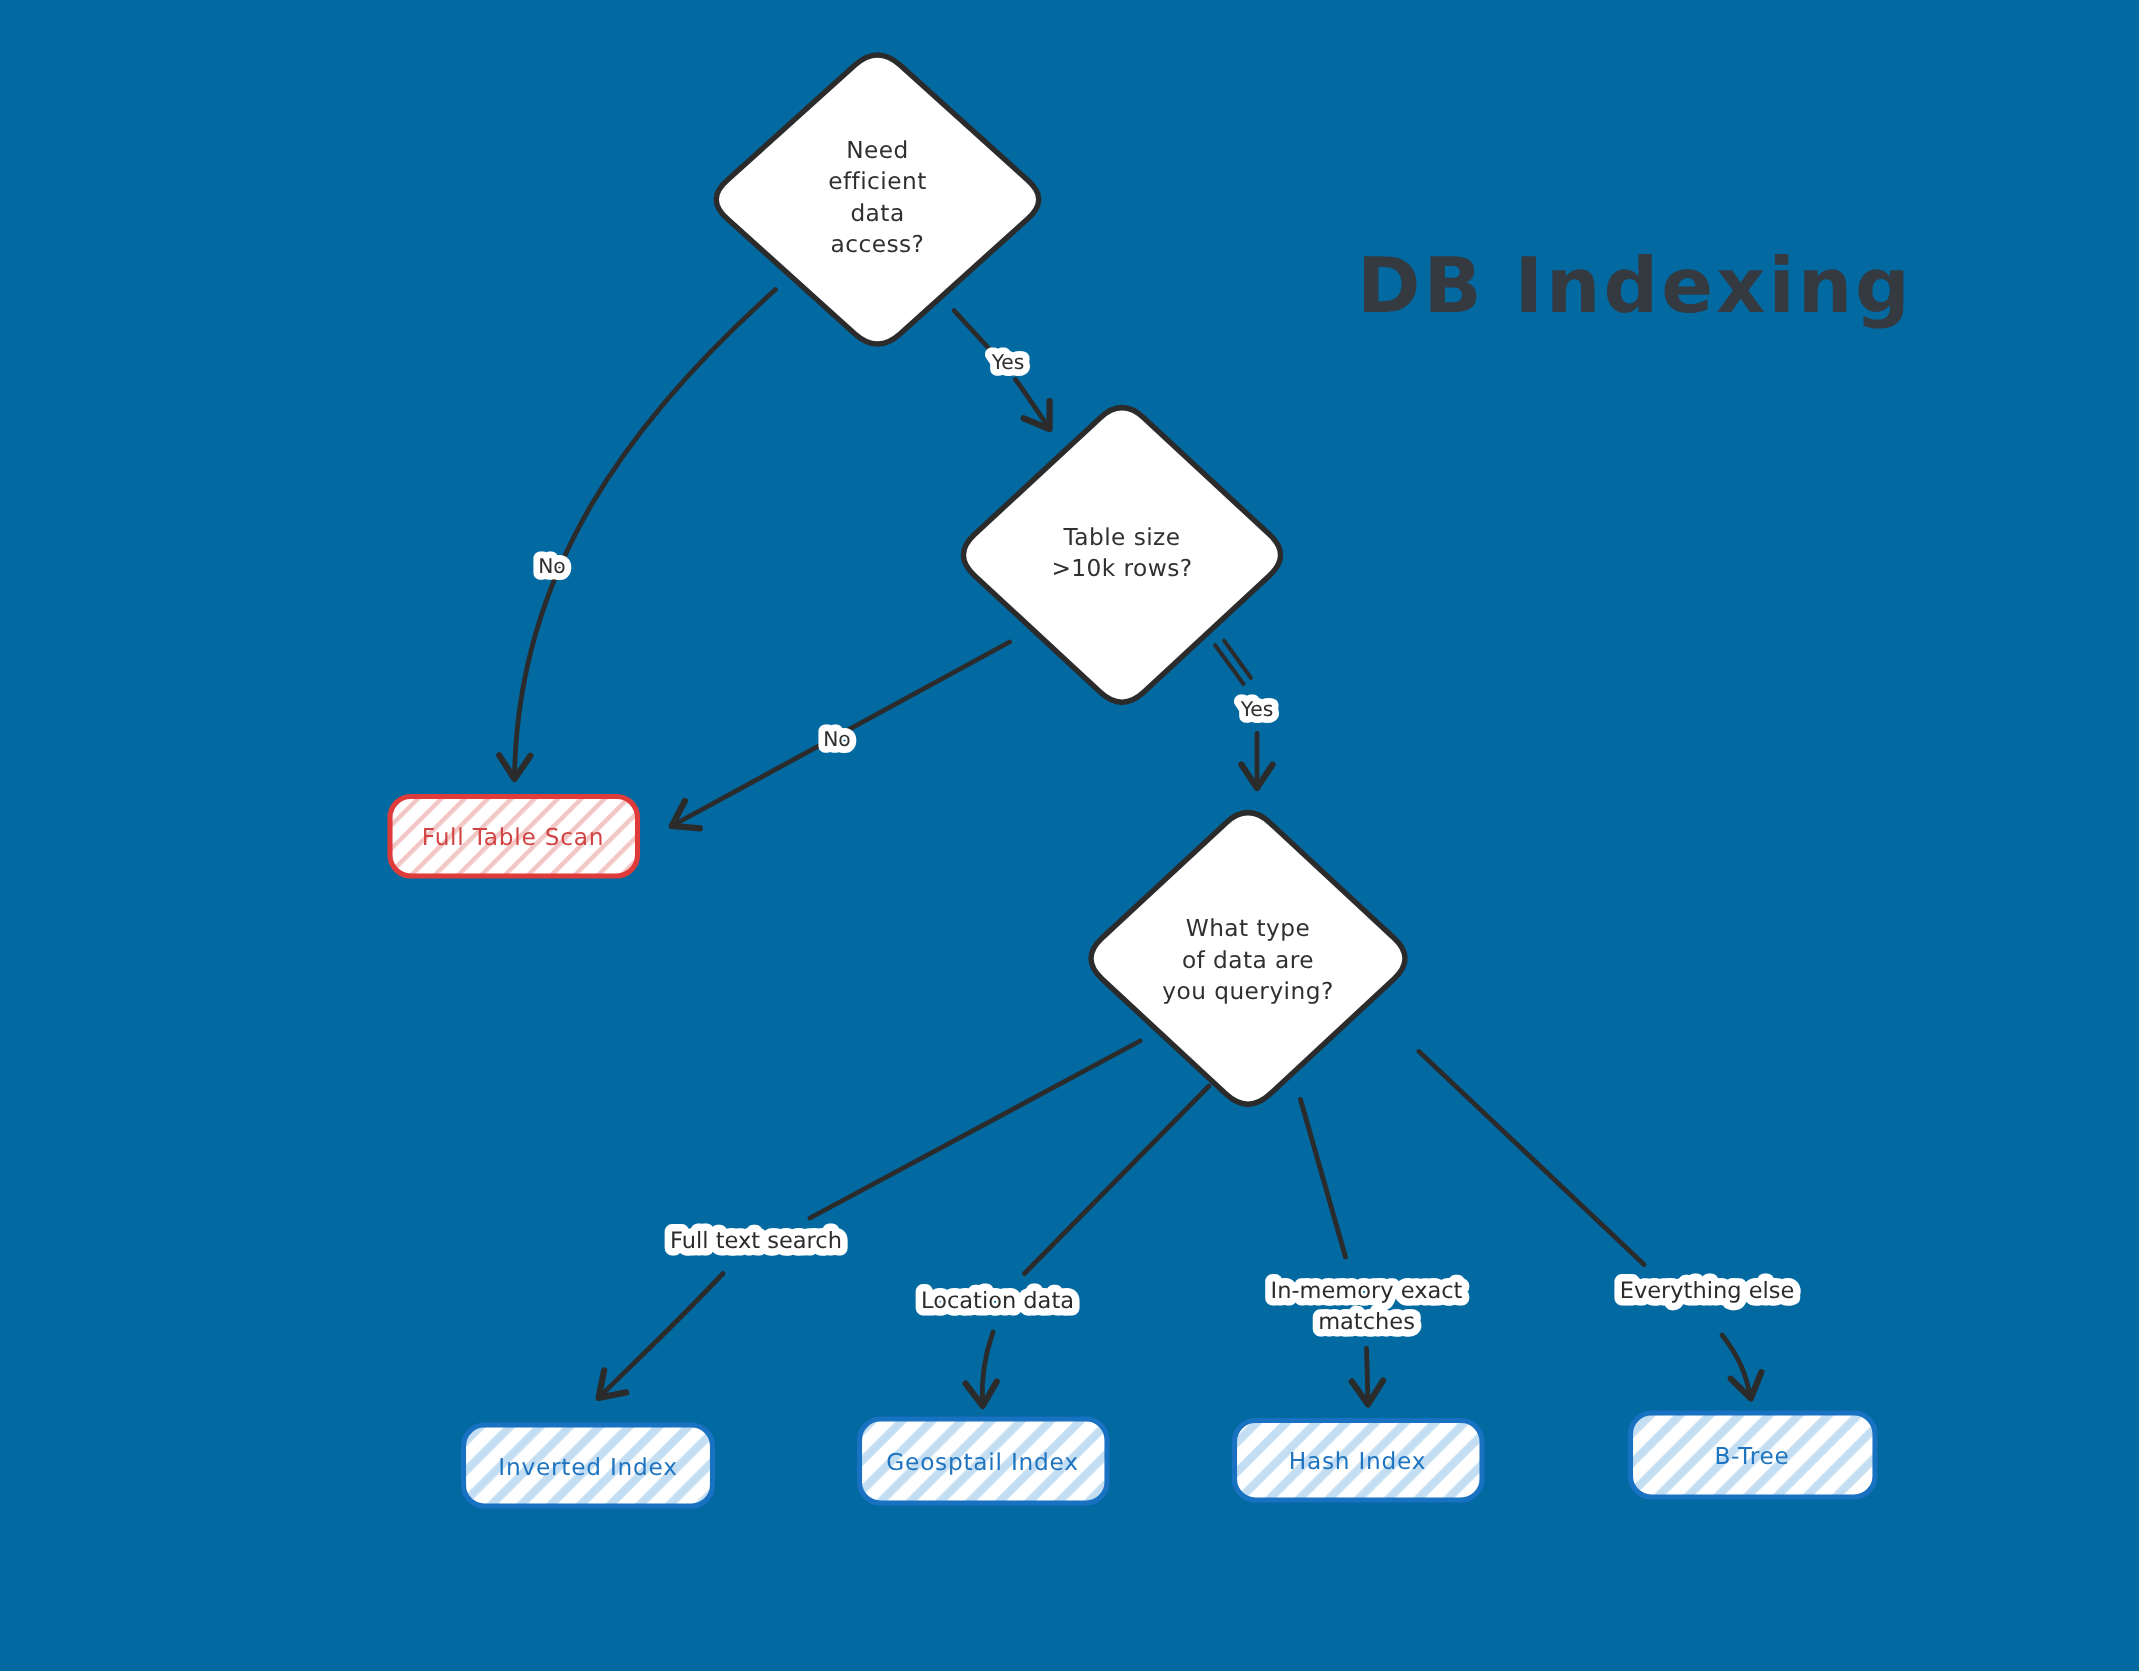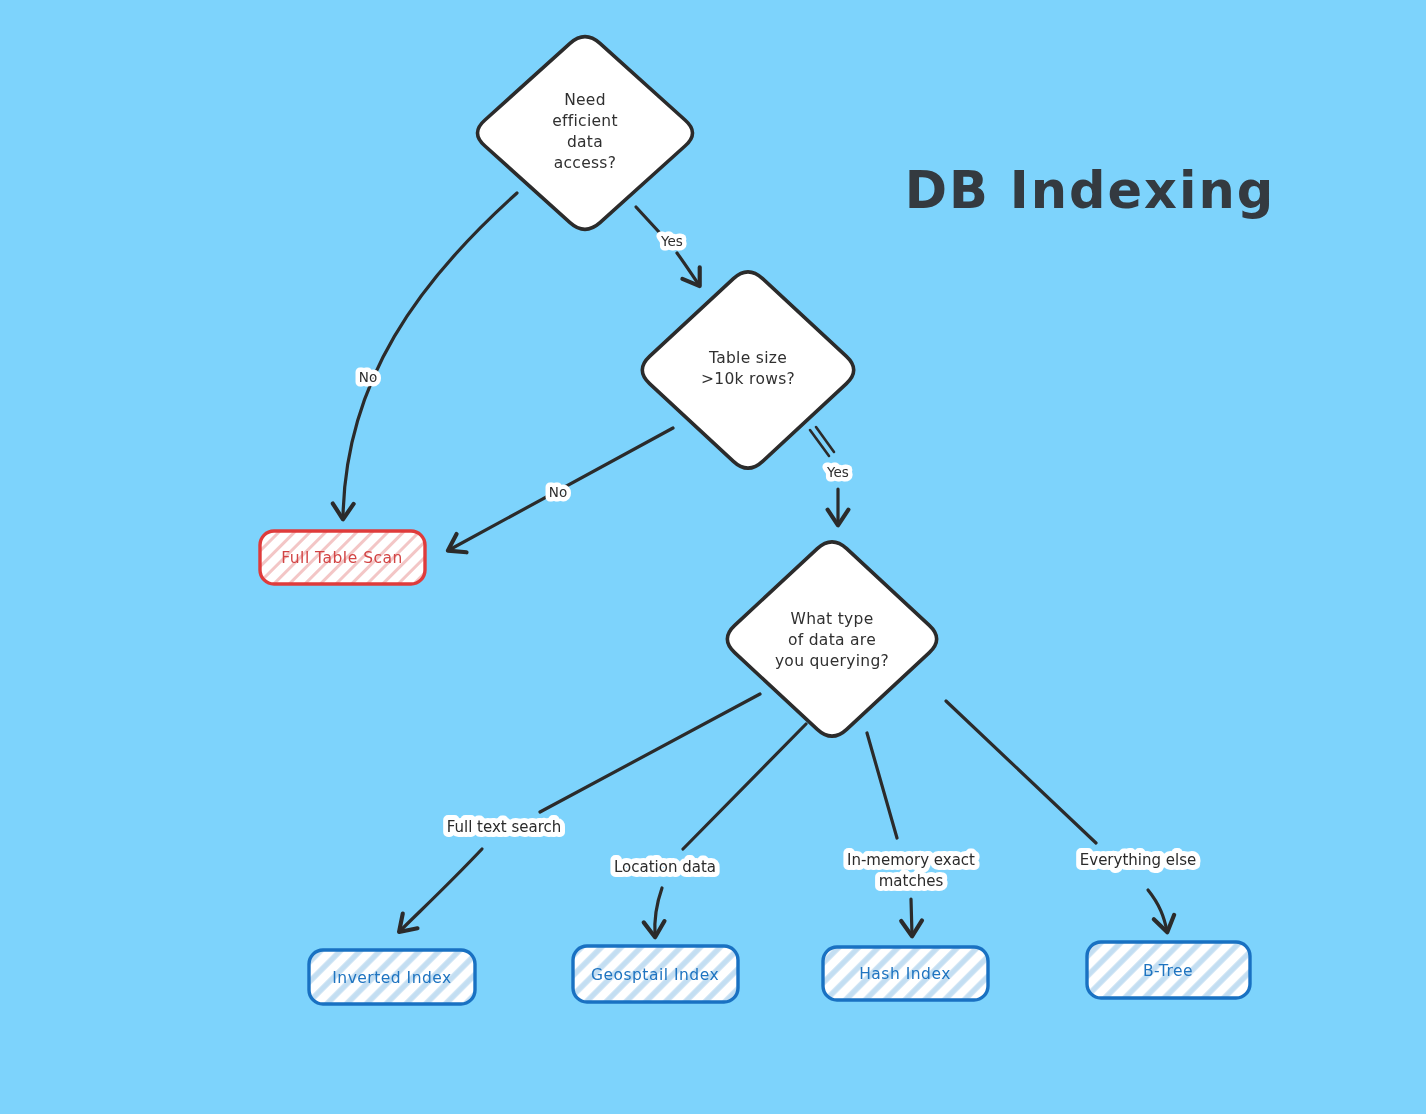--- a/index.html
+++ b/index.html
@@ -8,21 +8,21 @@
     background: #ffffff;
     width: 1426px;
     height: 1114px;
     overflow: hidden;
     font-family: "DejaVu Sans", sans-serif;
   }
   .canvas {
     position: relative;
     width: 1426px;
     height: 1114px;
-    background: #7dd3fc;
+    background: #0369a1;
   }
   svg { display: block; }
 
   
   .edge {
     fill: none;
     stroke: #2b2b2b;
     stroke-width: 3.2;
     stroke-linecap: round;
     stroke-linejoin: round;

